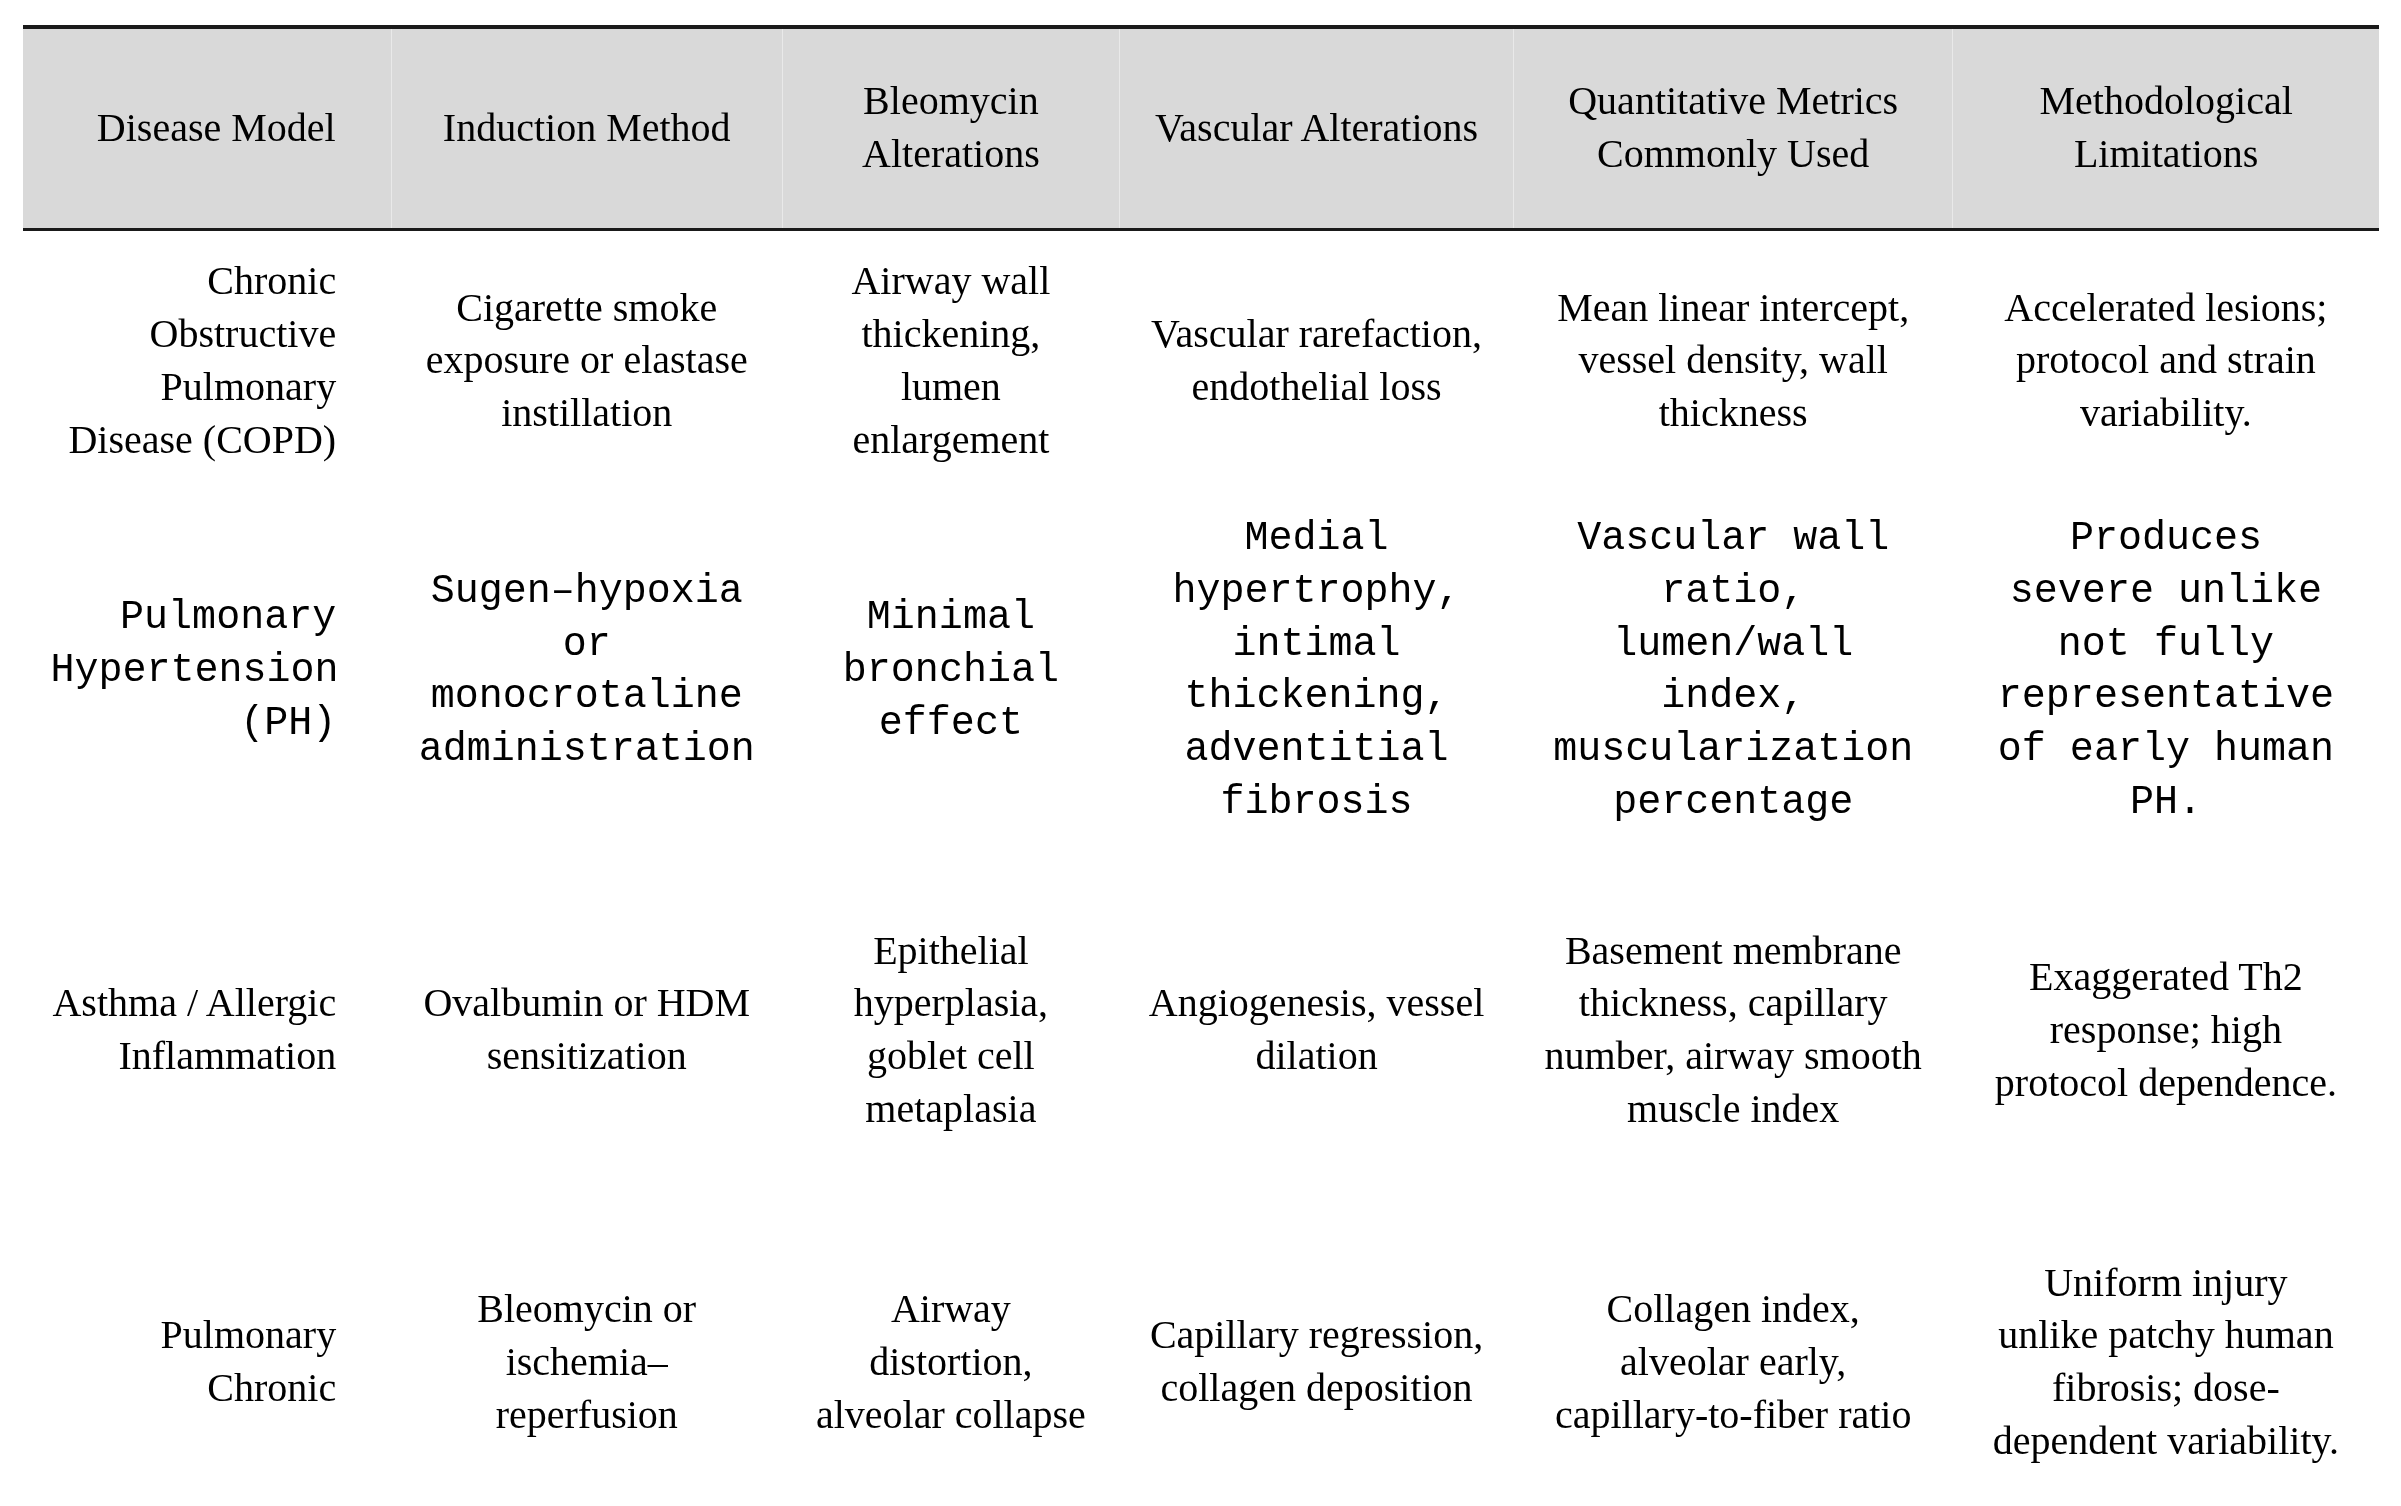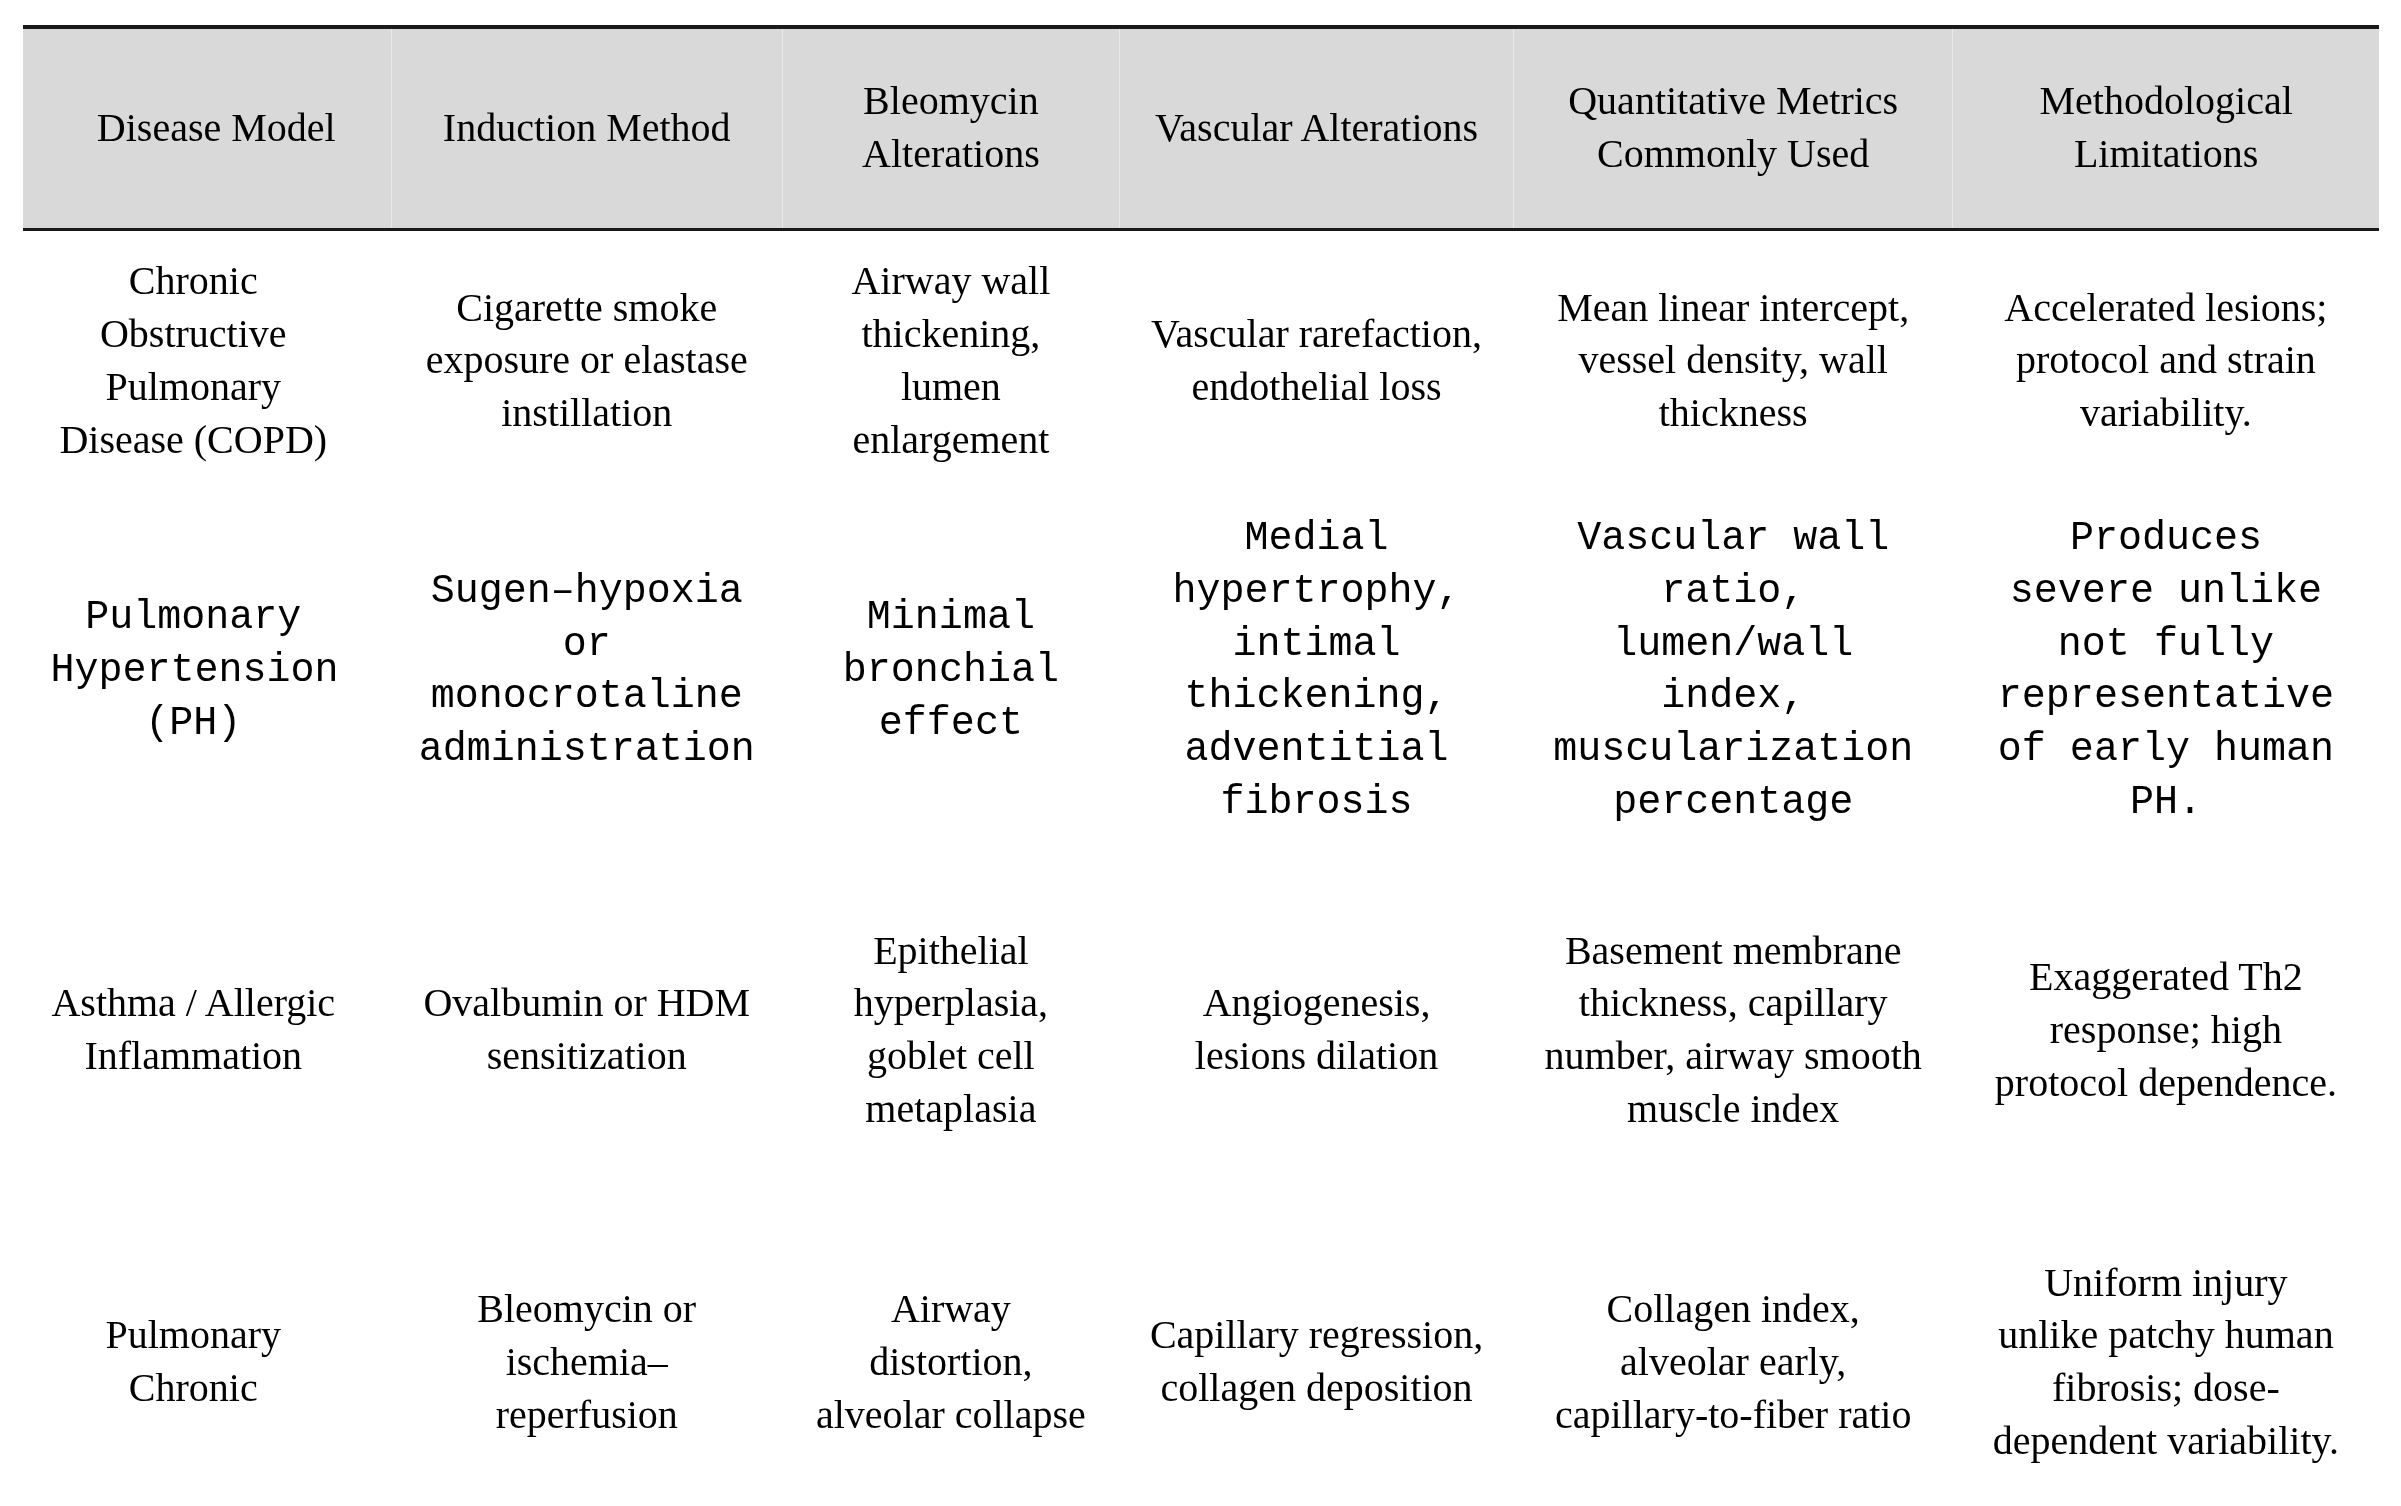--- a/index.html
+++ b/index.html
@@ -49,21 +49,21 @@
     padding-left: 27.4px;
     padding-right: 55px;
   }
 
   tbody td {
     vertical-align: middle;
     text-align: center;
     padding: 12.8px 27.4px;
   }
   tbody td.col-disease {
-    text-align: center;
+    text-align: right;
     padding: 12.8px 55px 12.8px 27.4px;
   }
   tbody td.col-metrics { padding: 12.8px 27.4px; }
   tbody td.col-limitations { padding: 22px 37px; }
 
   tr.row-copd      { height: 262px; }
   tr.row-ph        { height: 325px; font-family: Liberation Mono, monospace; }
   tr.row-asthma    { height: 357px; }
   tr.row-fibrosis  { height: 308px; }
 </style>
@@ -104,21 +104,21 @@
         <td>Sugen–hypoxia or monocrotaline administration</td>
         <td>Minimal bronchial effect</td>
         <td>Medial hypertrophy, intimal thickening, adventitial fibrosis</td>
         <td class="col-metrics">Vascular wall ratio, lumen/wall index, muscularization percentage</td>
         <td class="col-limitations">Produces severe unlike not fully representative of early human PH.</td>
       </tr>
       <tr class="row-asthma">
         <td class="col-disease">Asthma / Allergic Inflammation</td>
         <td>Ovalbumin or HDM sensitization</td>
         <td>Epithelial hyperplasia, goblet cell metaplasia</td>
-        <td>Angiogenesis, lesions dilation</td>
+        <td>Angiogenesis, vessel dilation</td>
         <td class="col-metrics">Basement membrane thickness, capillary number, airway smooth muscle index</td>
         <td class="col-limitations">Exaggerated Th2 response; high protocol dependence.</td>
       </tr>
       <tr class="row-fibrosis">
         <td class="col-disease">Pulmonary Chronic</td>
         <td>Bleomycin or ischemia–reperfusion</td>
         <td>Airway distortion, alveolar collapse</td>
         <td>Capillary regression, collagen deposition</td>
         <td class="col-metrics">Collagen index, alveolar early, capillary-to-fiber ratio</td>
         <td class="col-limitations">Uniform injury unlike patchy human fibrosis; dose-dependent variability.</td>

